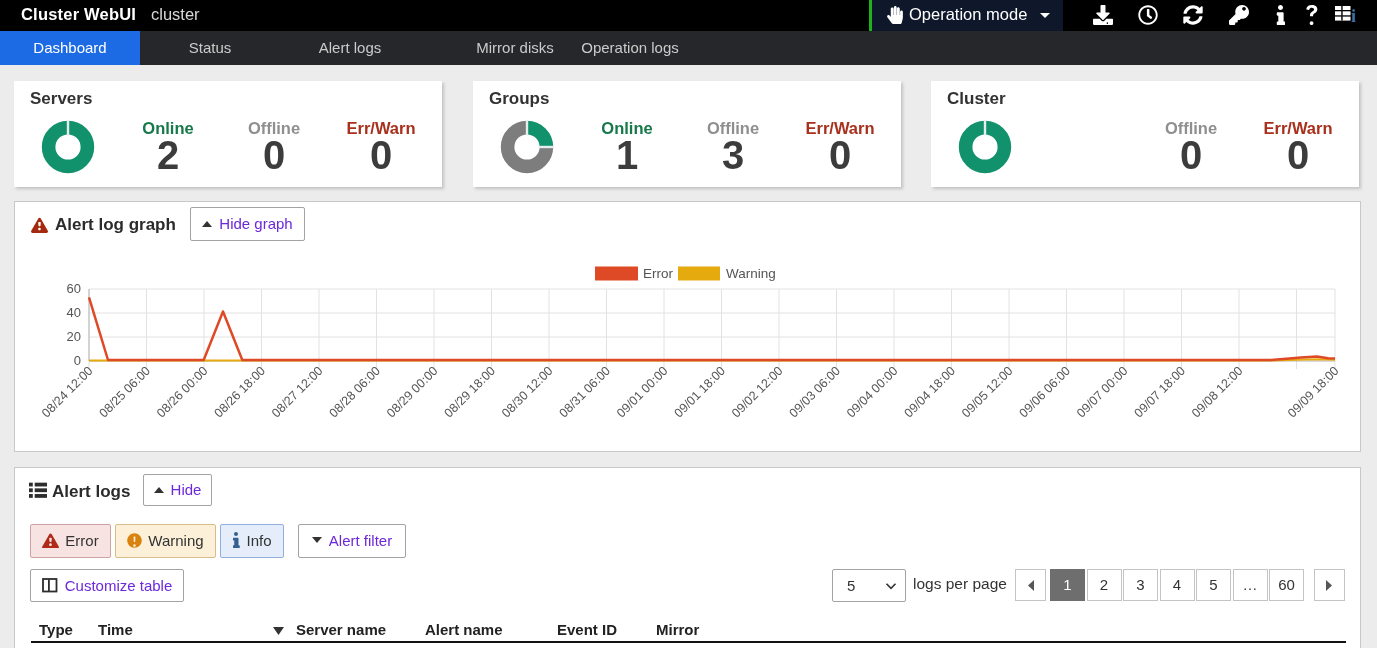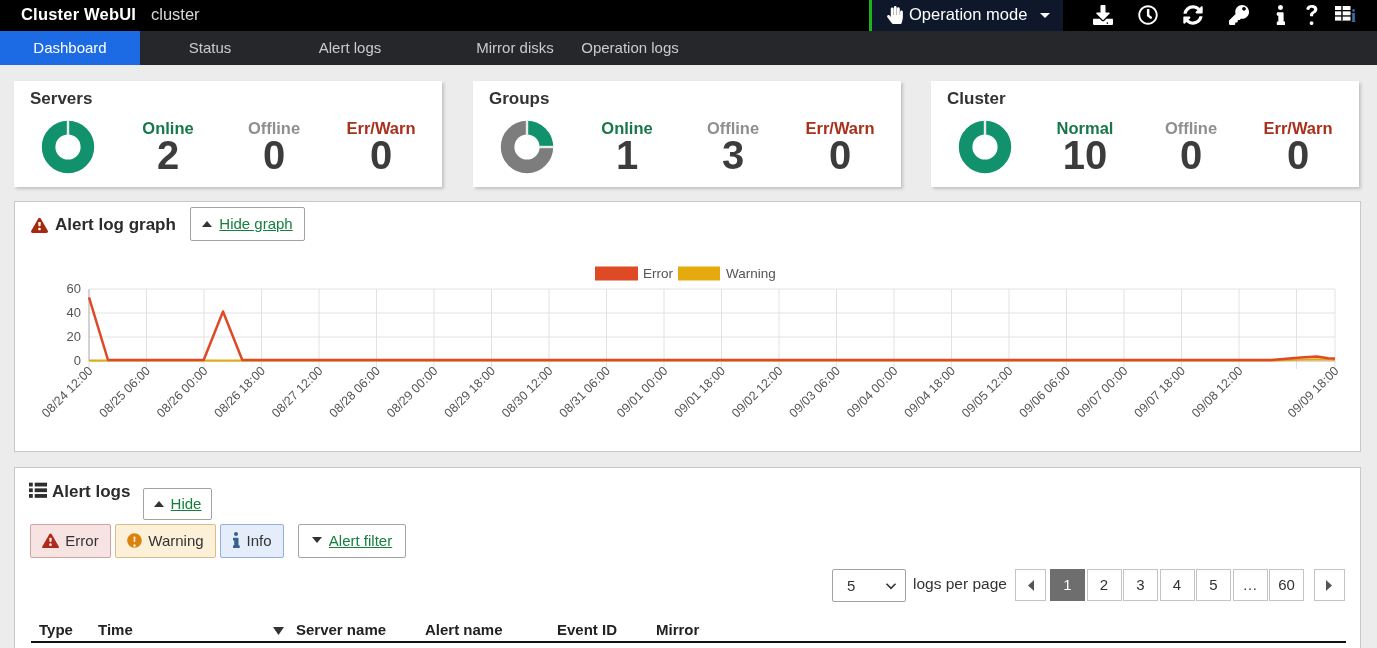--- a/index.html
+++ b/index.html
@@ -21,21 +21,21 @@
 .stat { top:81px; width:428px; height:106px; box-shadow:2px 2px 3px rgba(0,0,0,0.18); }
 .sttitle { position:absolute; left:16px; top:8px; font-size:17px; font-weight:bold; color:#333; }
 .donut { position:absolute; left:27px; top:39px; width:54px; height:54px; }
 .stcol { position:absolute; top:38px; width:120px; margin-left:-60px; text-align:center; }
 .stlab { font-size:16.5px; font-weight:bold; line-height:19px; }
 .stnum { font-size:40px; font-weight:bold; color:#3c3c3c; margin-top:-3px; line-height:40px; }
 .panel { position:absolute; left:14px; width:1347px; background:#fff; border:1px solid #c8c8c8; }
 #graphcard { top:201px; height:251px; }
 #logcard { top:467px; height:200px; border-bottom:none; }
 .ptitle { position:absolute; font-size:17px; font-weight:bold; color:#2b2b2b; }
-.btn { position:absolute; background:#fff; border:1px solid #a3a3a3; border-radius:2px; font-size:15px; color:#15803d; text-align:center;text-decoration:underline; }
+.btn { position:absolute; background:#fff; border:1px solid #a3a3a3; border-radius:2px; font-size:15px; color:#6d28d9; text-align:center; }
 .caret-up { display:inline-block; width:0; height:0; border-left:5px solid transparent; border-right:5px solid transparent; border-bottom:6px solid #333; vertical-align:2px; margin-right:7px; }
 .caret-dn { display:inline-block; width:0; height:0; border-left:5px solid transparent; border-right:5px solid transparent; border-top:6px solid #333; vertical-align:3px; margin-right:7px; }
 .fbtn { position:absolute; top:56px; height:34px; border-radius:2px; font-size:15px; color:#333; }
 .fbtn .ic { display:inline-block; vertical-align:-2px; margin-right:6px; }
 .pbtn { position:absolute; top:101px; width:35px; height:32px; background:#fff; border:1px solid #c4c4c4; font-size:15px; color:#333; text-align:center; line-height:30px; }
 .pbtn.active { background:#6e6e6e; color:#fff; border-color:#6e6e6e; }
 .thead { position:absolute; font-size:15px; font-weight:bold; color:#222; top:153px; }
 </style></head>
 <body>
 <div id="page">
@@ -122,24 +122,20 @@
         <div class="stlab" style="color:#a8301c">Err/Warn</div>
         <div class="stnum">0</div>
       </div>
     </div>
     <div class="card stat" style="left:931px">
       <div class="sttitle">Cluster</div>
       <div class="donut"><svg width="54" height="54" viewBox="0 0 54 54">
           <circle cx="27" cy="27" r="19.4" fill="none" stroke="#12926c" stroke-width="13.6"></circle>
           <line x1="27.00" y1="15.40" x2="27.00" y2="-0.20" stroke="#e6edee" stroke-width="2.4"></line>
         </svg></div>
-      <div class="stcol" style="left:154px">
-        <div class="stlab" style="color:#17784a">Normal</div>
-        <div class="stnum">10</div>
-      </div>
       <div class="stcol" style="left:260px">
         <div class="stlab" style="color:#8f8f8f">Offline</div>
         <div class="stnum">0</div>
       </div>
       <div class="stcol" style="left:367px">
         <div class="stlab" style="color:#a8301c">Err/Warn</div>
         <div class="stnum">0</div>
       </div>
     </div>
 <div class="panel" id="graphcard">
@@ -214,31 +210,35 @@
 <div class="panel" id="logcard">
   <span style="position:absolute;left:14px;top:14px"><svg width="18" height="16.5" viewBox="0 0 19 17" fill="#2d2d2d">
           <rect x="0" y="0.5" width="4" height="4"></rect>
           <rect x="6" y="0.5" width="13" height="4"></rect>
           <rect x="0" y="6.5" width="4" height="4"></rect>
           <rect x="6" y="6.5" width="13" height="4"></rect>
           <rect x="0" y="12.5" width="4" height="4"></rect>
           <rect x="6" y="12.5" width="13" height="4"></rect>
         </svg></span>
   <div class="ptitle" style="left:37px;top:14px">Alert logs</div>
-  <div class="btn" style="left:128px;top:20px;width:69px;height:32px;line-height:30px"><span class="caret-up"></span>Hide</div>
+  <div class="btn" style="left:128px;top:6px;width:69px;height:32px;line-height:30px"><span class="caret-up"></span>Hide</div>
   <div class="fbtn" style="left:15px;width:81px;background:#f8e3e3;border:1px solid #cfa3a3;line-height:32px;text-align:center"><span class="ic"><svg width="17" height="15" viewBox="0 0 576 512">
             <path fill="#b02a1a" d="M569 462L330 44c-18-32-65-32-83 0L8 462c-18 32 5 72 42 72h478c37 0 60-40 41-72zM288 354c25 0 46 21 46 46s-21 46-46 46-46-21-46-46 21-46 46-46zm-44-166c-1-14 10-26 24-26h40c14 0 25 12 24 26l-8 96c-1 13-11 22-24 22h-24c-13 0-23-10-24-22l-8-96z"></path>
           </svg></span>Error</div>
   <div class="fbtn" style="left:100px;width:101px;background:#fcf1d8;border:1px solid #d8bc8a;line-height:32px;text-align:center"><span class="ic"><svg width="15" height="15" viewBox="0 0 512 512">
             <path fill="#d9820f" d="M256 8C119 8 8 119 8 256s111 248 248 248 248-111 248-248S393 8 256 8zm-11 110h22c12 0 22 10 21 22l-7 148c-1 11-10 20-21 20h-8c-11 0-21-9-21-20l-7-148c-1-12 9-22 21-22zm11 354c-25 0-44-20-44-44s20-44 44-44 44 20 44 44-20 44-44 44z"></path>
           </svg></span>Warning</div>
   <div class="fbtn" style="left:205px;width:64px;background:#e4edf9;border:1px solid #93afdd;line-height:32px;text-align:center"><span class="ic"><svg width="8" height="16" viewBox="0 0 192 512" fill="#35618e">
             <path d="M20 424h20V272H20c-11 0-20-9-20-20v-48c0-11 9-20 20-20h136c11 0 20 9 20 20v220h20c11 0 20 9 20 20v48c0 11-9 20-20 20H20c-11 0-20-9-20-20v-48c0-11 9-20 20-20zM96 0c35 0 64 29 64 64s-29 64-64 64-64-29-64-64S61 0 96 0z"></path>
           </svg></span>Info</div>
   <div class="btn" style="left:283px;top:56px;width:108px;height:34px;line-height:32px"><span class="caret-dn"></span>Alert filter</div>
+  <div class="btn" style="left:15px;top:101px;width:154px;height:33px;line-height:31px"><span class="ic" style="display:inline-block;vertical-align:-2px;margin-right:7px"><svg width="16" height="15" viewBox="0 0 16 15">
+            <rect x="1" y="1" width="13.5" height="12.5" fill="none" stroke="#2d2d2d" stroke-width="1.8"></rect>
+            <rect x="6" y="1.5" width="1.8" height="11.5" fill="#2d2d2d"></rect>
+          </svg></span>Customize table</div>
   <div style="position:absolute;left:817px;top:101px;width:74px;height:33px;background:#fff;border:1px solid #a3a3a3;border-radius:2px;font-size:15px;color:#333">
     <span style="position:absolute;left:14px;top:7px">5</span>
     <svg style="position:absolute;right:8px;top:10px" width="12" height="12" viewBox="0 0 16 16">
           <path d="M2 5 l6 6 l6 -6" fill="none" stroke="#333" stroke-width="2.2"></path>
         </svg>
   </div>
   <div style="position:absolute;left:898px;top:107px;font-size:15.5px;color:#333">logs per page</div>
   <div class="pbtn" style="left:1000px;width:31px"><svg width="8" height="11" viewBox="0 0 8 11" style="vertical-align:-1px">
           <path d="M7 0 L1 5.5 L7 11 Z" fill="#555"></path>
         </svg></div>

